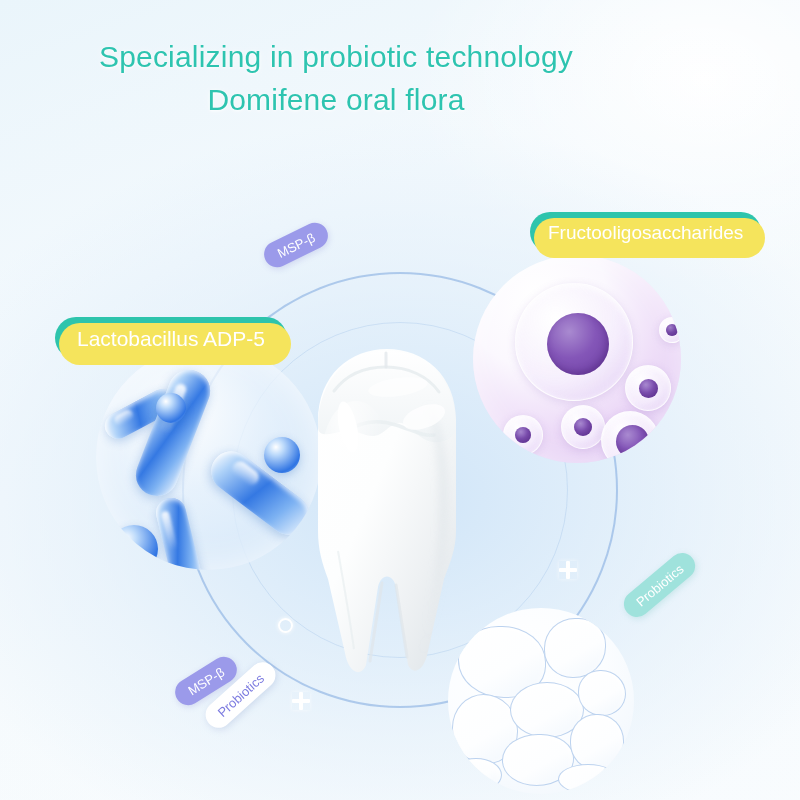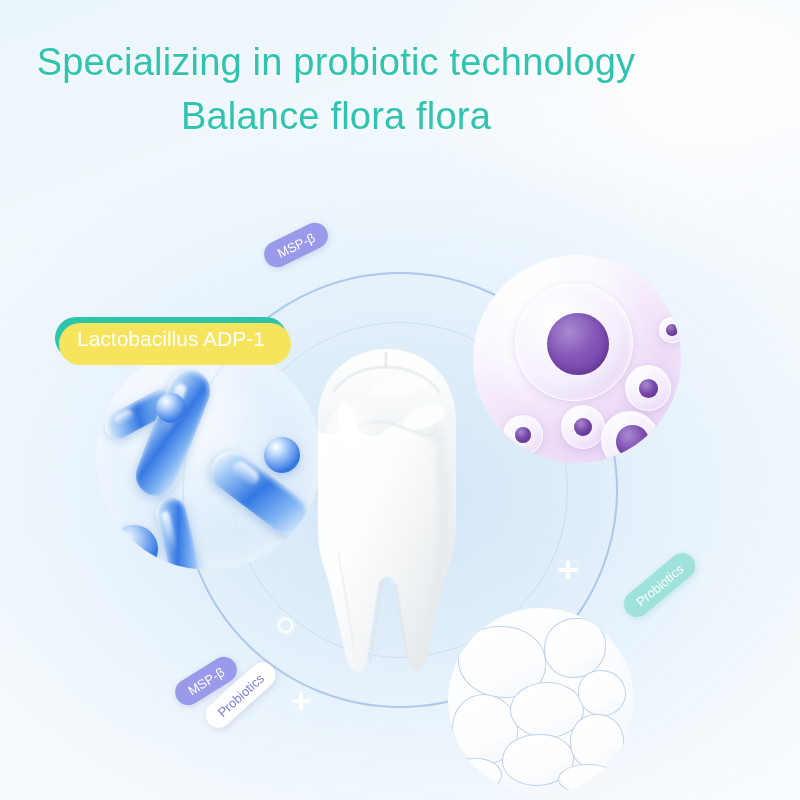--- a/index.html
+++ b/index.html
@@ -20,21 +20,21 @@
       radial-gradient(ellipse 700px 520px at 50% 62%, rgba(206,228,248,0.95) 0%, rgba(224,238,250,0.55) 46%, rgba(240,248,253,0.12) 72%, rgba(247,251,253,0) 100%),
       radial-gradient(ellipse 420px 300px at 88% 10%, #ffffff 0%, rgba(255,255,255,0) 70%),
       linear-gradient(160deg, #eaf5fb 0%, #f3f9fd 30%, #f7fbfd 62%, #f9fcfe 100%);
   }
 
   
   .headline {
     position:absolute; left:0; top:36px; width:672px;
     text-align:center;
     color:#2ec4b0;
-    font-size:38px;
+    font-size:30px;
     font-weight:400;
     line-height:1.42;
     letter-spacing:0.2px;
     text-shadow: 0 1px 3px rgba(255,255,255,0.95), 0 0 10px rgba(255,255,255,0.7);
     z-index:40;
   }
   .headline .l2 { display:block; }
 
   
   .ring {
@@ -331,21 +331,24 @@
     <span>MSP-β</span>
   </div>
   <div class="tag tag-white tag-prob-bottom">
     <span>Probiotics</span>
   </div>
   <div class="tag tag-teal tag-prob-right">
     <span>Probiotics</span>
   </div>
 
   <div class="pill pill-lacto">
-    <span>Lactobacillus ADP-1</span>
+    <span>Lactobacillus ADP-5</span>
+  </div>
+  <div class="pill pill-fos">
+    <span>Fructooligosaccharides</span>
   </div>
 
   <div class="headline">
     <span class="l1">Specializing in probiotic technology</span>
-    <span class="l2">Balance flora flora</span>
+    <span class="l2">Domifene oral flora</span>
   </div>
 
 </div>
 
 </body></html>

